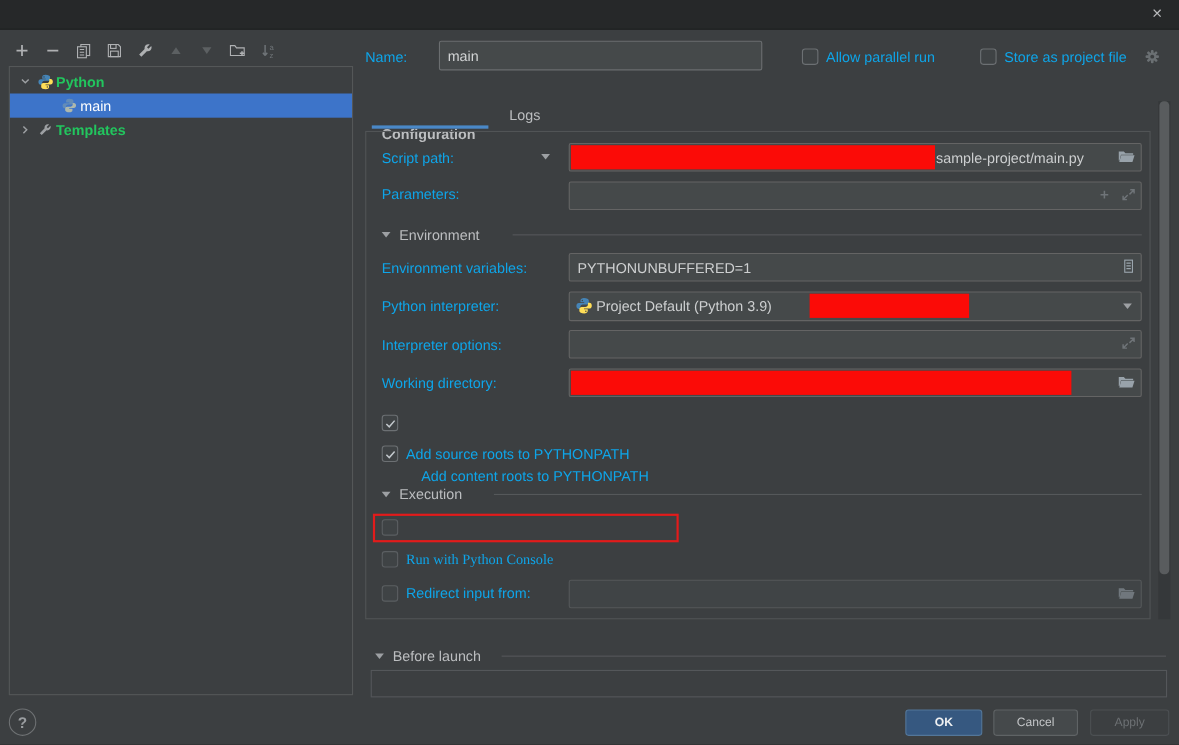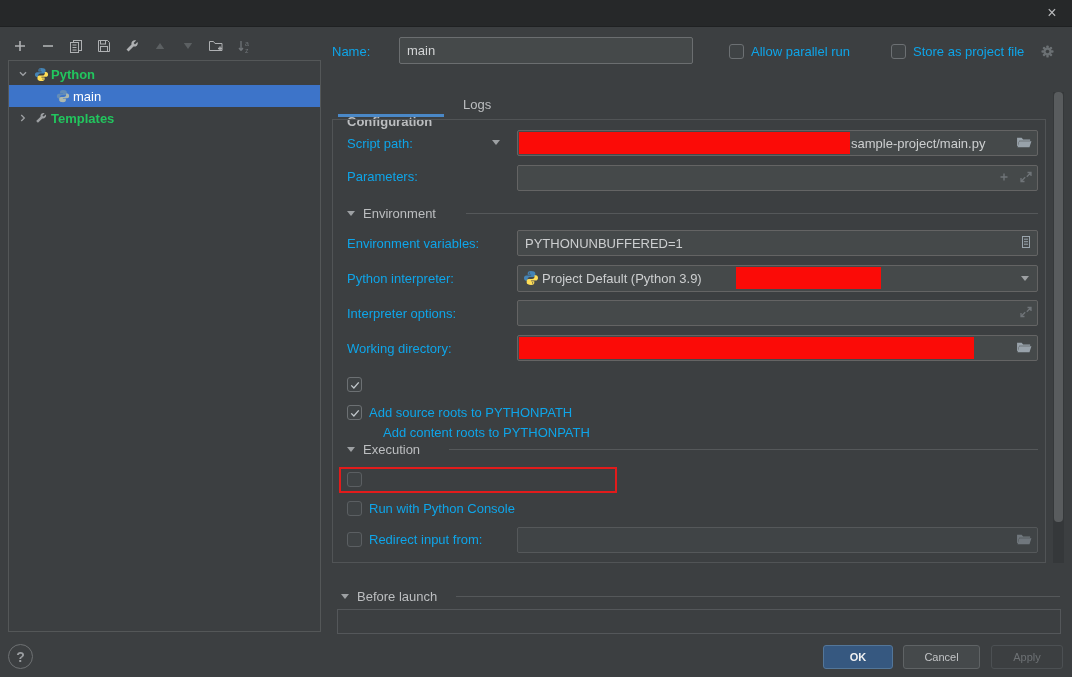--- a/index.html
+++ b/index.html
@@ -299,21 +299,21 @@
   <span class="lbl" style="left:369px; top:405px;">Add source roots to PYTHONPATH</span>
 
   <span class="tri-down abs" style="left:347px; top:447px;"></span>
   <span class="section-title" style="left:363px; top:442px;">Execution</span>
   <div class="hrule" style="left:449px; top:449px; width:589px;"></div>
 
   <div class="annotation" style="left:339px; top:467px; width:278px; height:26px;"></div>
   <div class="cb dim" style="left:347px; top:472px;"></div>
 
   <div class="cb dim" style="left:347px; top:501px;"></div>
-  <span class="lbl" style="left:369px; top:501px;">Run with Python Console</span>
+  <span class="lbl" style="left:369px; top:501px;font-family:Liberation Serif, serif;">Run with Python Console</span>
 
   <div class="cb dim" style="left:347px; top:532px;"></div>
   <span class="lbl" style="left:369px; top:532px;">Redirect input from:</span>
   <div class="field disabled" style="left:517px; top:527px; width:521px; height:26px;"></div>
   <span class="abs" style="left:1016px; top:531px; opacity:.55;">
       <svg width="17" height="17" viewBox="0 0 16 16">
         <g fill="#98a2aa">
           <path d="M1 11.2V3.6h4.3l1.4 1.5h6.6v1.2H2.9l-1.2 4.9z"></path>
           <path d="M1.4 12.5 3.1 6.8h11.4l-1.8 5.7z"></path>
         </g>

